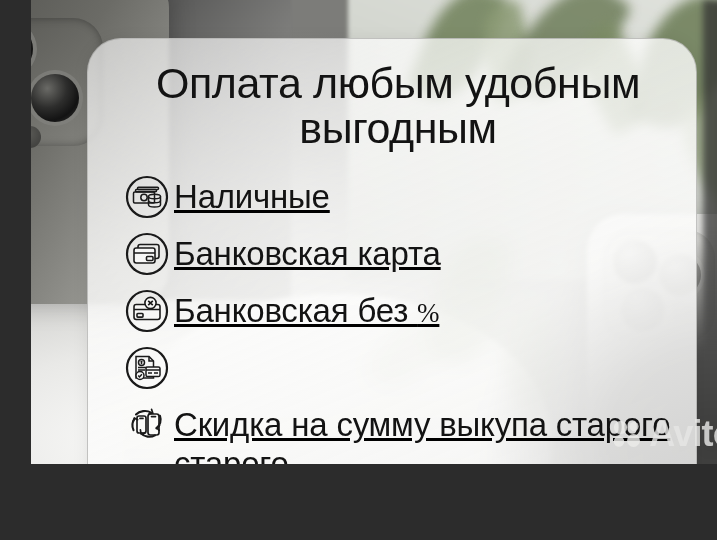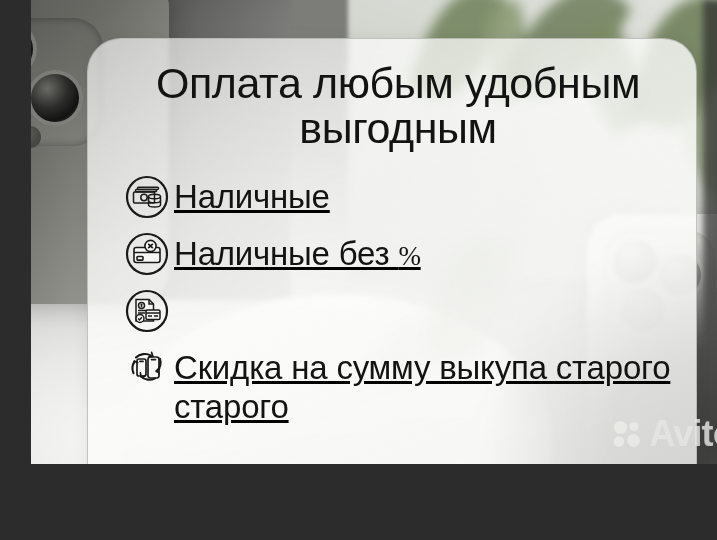--- a/index.html
+++ b/index.html
@@ -296,35 +296,49 @@
                 <circle cx="19" cy="22.5" r="3.2"></circle>
                 <ellipse cx="29.5" cy="21.5" rx="6" ry="2.3"></ellipse>
                 <path d="M23.5 21.5v8.2c0 1.3 2.7 2.3 6 2.3s6-1 6-2.3v-8.2"></path>
                 <path d="M23.5 25.5c0 1.3 2.7 2.3 6 2.3s6-1 6-2.3"></path>
               </g>
             </svg>
           </span>
           <span class="label">Наличные</span>
         </li>
 
+        <li class="method">
+          <span class="icon-wrap">
+            <svg width="44" height="44" viewBox="0 0 44 44">
+              <circle cx="22" cy="22" r="20" fill="none" stroke="#1a1a1a" stroke-width="2.2"></circle>
+              <g fill="none" stroke="#1a1a1a" stroke-width="1.6">
+                <rect x="13" y="12.5" width="21" height="14" rx="2.2"></rect>
+                <rect x="9" y="16" width="21" height="15" rx="2.2" fill="#f7f7f6"></rect>
+                <path d="M9 21h21"></path>
+                <rect x="21.5" y="24.5" width="6.5" height="4" rx="1"></rect>
+              </g>
+            </svg>
+          </span>
+          <span class="label">Банковская карта</span>
+        </li>
 
         <li class="method">
           <span class="icon-wrap">
             <svg width="44" height="44" viewBox="0 0 44 44">
               <circle cx="22" cy="22" r="20" fill="none" stroke="#1a1a1a" stroke-width="2.2"></circle>
               <g fill="none" stroke="#1a1a1a" stroke-width="1.6">
                 <rect x="9" y="15.5" width="26" height="15" rx="2.2" fill="#f7f7f6"></rect>
                 <path d="M9 20.5h26"></path>
                 <rect x="12" y="24.5" width="6" height="3.6" rx="0.8"></rect>
                 <circle cx="25.5" cy="14" r="5.6" fill="#f7f7f6"></circle>
                 <path d="M23.2 11.8l4.6 4.4M27.8 11.8l-4.6 4.4"></path>
               </g>
             </svg>
           </span>
-          <span class="label"><span>Наличные без </span><span class="pct">%</span></span>
+          <span class="label"><span>Банковская без </span><span class="pct">%</span></span>
         </li>
 
         <li class="method">
           <span class="icon-wrap">
             <svg width="44" height="44" viewBox="0 0 44 44">
               <circle cx="22" cy="22" r="20" fill="none" stroke="#1a1a1a" stroke-width="2.2"></circle>
               <g fill="none" stroke="#1a1a1a" stroke-width="1.5">
                 <path d="M11 10.5h13l4.5 4.5v17H11z" fill="#f7f7f6"></path>
                 <path d="M24 10.5V15h4.5"></path>
                 <circle cx="16.5" cy="16.5" r="3"></circle>

